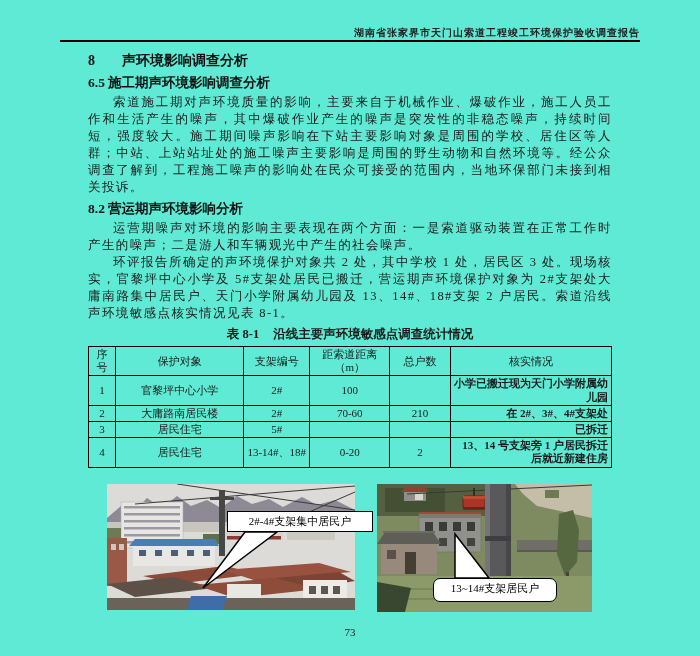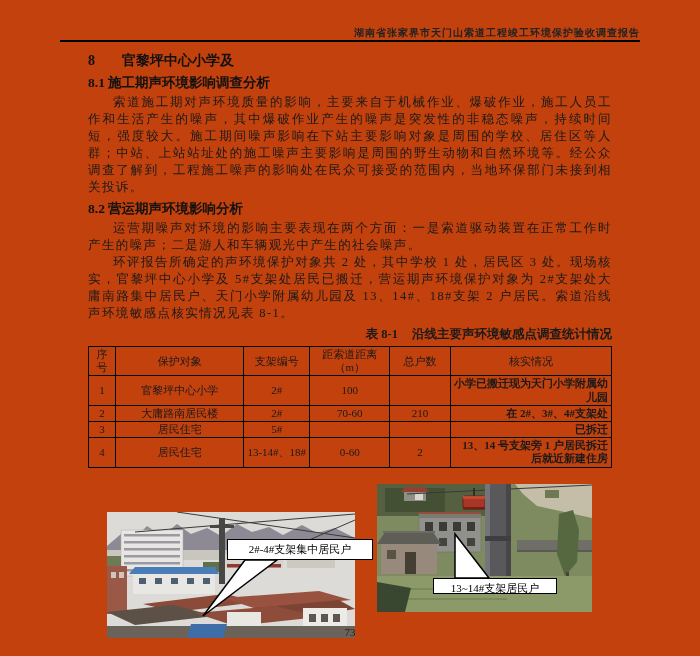--- a/index.html
+++ b/index.html
@@ -1,34 +1,34 @@
 <!DOCTYPE html>
 <html><head>
 <meta charset="utf-8">
 <style>
   html,body{margin:0;padding:0;background:#9c9c9c;}
   *{box-sizing:border-box;}
   .page{
-    position:relative;width:700px;height:656px;background:#c2410c;
+    position:relative;width:700px;height:656px;background:#5eead4;
     font-family:"Liberation Serif","DejaVu Serif",serif;color:#1a1a1a;
     margin:0 auto;overflow:hidden;
   }
   .hdr{position:absolute;top:26px;left:60px;right:60px;text-align:right;
     font-size:10px;font-weight:600;letter-spacing:1px;color:#222;}
   .hdr-rule{position:absolute;top:40px;left:60px;right:60px;border-top:2px solid #000;}
   .content{position:absolute;top:52px;left:88px;width:524px;}
   h1,h2,h3{margin:0;font-size:14px;line-height:17px;font-weight:bold;color:#111;}
   h1{margin-bottom:5px;}
   h2{font-size:13.5px;margin-bottom:3px;}
   h3{font-size:13px;margin-top:2px;margin-bottom:3px;}
   .hnum{display:inline-block;}
   .w34{min-width:34px;} .w20{min-width:20px;} .w46{min-width:46px;}
   p.body{margin:0;font-size:12.5px;line-height:17px;letter-spacing:1.4px;
     text-align:justify;text-indent:2em;}
-  .tbl-caption{margin:4px 0 3px 0;text-align:right;font-weight:bold;font-size:12.5px;}
+  .tbl-caption{margin:4px 0 3px 0;text-align:center;font-weight:bold;font-size:12.5px;}
   .tbl-caption .cap-label{margin-right:14px;}
   table.data{width:100%;border-collapse:collapse;font-size:11px;line-height:1.2;
     table-layout:fixed;}
   table.data th,table.data td{border:1px solid #000;padding:1px 3px;text-align:center;
     vertical-align:middle;overflow:hidden;}
   table.data th{font-weight:normal;}
   table.data td.left{text-align:right;font-weight:bold;}
   .figs{position:absolute;top:484px;left:0;width:700px;height:130px;}
   .photo{position:absolute;overflow:visible;}
   .photo svg{display:block;}
@@ -41,23 +41,23 @@
 </head>
 <body>
 
 <div class="page">
 
   <div class="hdr">湖南省张家界市天门山索道工程竣工环境保护验收调查报告</div>
   <div class="hdr-rule"></div>
 
   <div class="content">
 
-    <h1><span class="hnum w34">8</span><span>官黎坪中心小学及</span></h1>
-
-    <h2><span class="hnum w20">8.1</span><span>施工期声环境影响调查分析</span></h2>
+    <h1><span class="hnum w34">8</span><span>声环境影响调查分析</span></h1>
+
+    <h2><span class="hnum w20">6.5</span><span>施工期声环境影响调查分析</span></h2>
 
     <p class="body">索道施工期对声环境质量的影响，主要来自于机械作业、爆破作业，施工人员工作和生活产生的噪声，其中爆破作业产生的噪声是突发性的非稳态噪声，持续时间短，强度较大。施工期间噪声影响在下站主要影响对象是周围的学校、居住区等人群；中站、上站站址处的施工噪声主要影响是周围的野生动物和自然环境等。经公众调查了解到，工程施工噪声的影响处在民众可接受的范围内，当地环保部门未接到相关投诉。</p>
 
     <h2 style="margin-top:4px;"><span class="hnum w20">8.2</span><span>营运期声环境影响分析</span></h2>
 
 
     <p class="body">运营期噪声对环境的影响主要表现在两个方面：一是索道驱动装置在正常工作时产生的噪声；二是游人和车辆观光中产生的社会噪声。</p>
     <p class="body">环评报告所确定的声环境保护对象共 2 处，其中学校 1 处，居民区 3 处。现场核实，官黎坪中心小学及 5#支架处居民已搬迁，营运期声环境保护对象为 2#支架处大庸南路集中居民户、天门小学附属幼儿园及 13、14#、18#支架 2 户居民。索道沿线声环境敏感点核实情况见表 8-1。</p>
 
     <div class="tbl-caption">
@@ -105,31 +105,31 @@
           <td>居民住宅</td>
           <td>5#</td>
           <td></td>
           <td></td>
           <td class="left">已拆迁</td>
         </tr>
         <tr>
           <td>4</td>
           <td>居民住宅</td>
           <td>13-14#、18#</td>
-          <td>0-60</td>
+          <td>0-20</td>
           <td>2</td>
           <td class="left">13、14 号支架旁 1 户居民拆迁后就近新建住房</td>
         </tr>
       </tbody>
     </table>
   </div>
 
   <div class="figs">
 
-    <div class="photo" style="left:107px;top:0;width:248px;height:126px;margin-top:28px;">
+    <div class="photo" style="left:107px;top:0;width:248px;height:126px;">
       <svg width="248" height="126" viewBox="0 0 248 126">
         <rect width="248" height="126" fill="#dcdbd7"></rect>
         <polygon points="0,34 14,22 26,28 40,14 55,24 70,12 84,22 100,16 114,24 130,12 145,20 162,15 176,23 195,13 210,21 228,16 248,26 248,42 0,42" fill="#8e8a95"></polygon>
         <rect x="0" y="38" width="248" height="10" fill="#c9c6c0"></rect>
         <rect x="14" y="18" width="62" height="46" fill="#e7e6e2" stroke="#adaca8" stroke-width="0.5"></rect>
         <rect x="17" y="22" width="56" height="2.5" fill="#9b9aa2"></rect>
         <rect x="17" y="29" width="56" height="2.5" fill="#9b9aa2"></rect>
         <rect x="17" y="36" width="56" height="2.5" fill="#9b9aa2"></rect>
         <rect x="17" y="43" width="56" height="2.5" fill="#9b9aa2"></rect>
         <rect x="17" y="50" width="56" height="2.5" fill="#9b9aa2"></rect>
@@ -209,19 +209,19 @@
         <rect x="108" y="52" width="26" height="5" fill="#3e3e42"></rect>
         <polygon points="104,112 138,112 140,128 102,128" fill="#4e4e50"></polygon>
         <polygon points="182,30 196,26 202,46 200,78 188,92 180,70" fill="#55683f"></polygon>
         <rect x="189" y="88" width="3" height="14" fill="#4a4234"></rect>
         <rect x="0" y="92" width="215" height="36" fill="#8c9a69"></rect>
         <rect x="0" y="104" width="140" height="2" fill="#7a8a58"></rect>
         <rect x="0" y="114" width="130" height="2" fill="#7a8a58"></rect>
         <polygon points="0,98 34,104 28,128 0,128" fill="#3a4730"></polygon>
         <polygon points="78,50 78,94 112,94" fill="#ffffff" stroke="#000000" stroke-width="1.5"></polygon>
       </svg>
-      <div class="callout" style="left:56px;top:94px;width:124px;height:16px;">13~14#支架居民户</div>
+      <div class="callout" style="left:56px;top:94px;width:124px;height:24px;border-radius:7px;">13~14#支架居民户</div>
     </div>
   </div>
 
   <div class="pageno">73</div>
 
 </div>
 
 </body></html>

